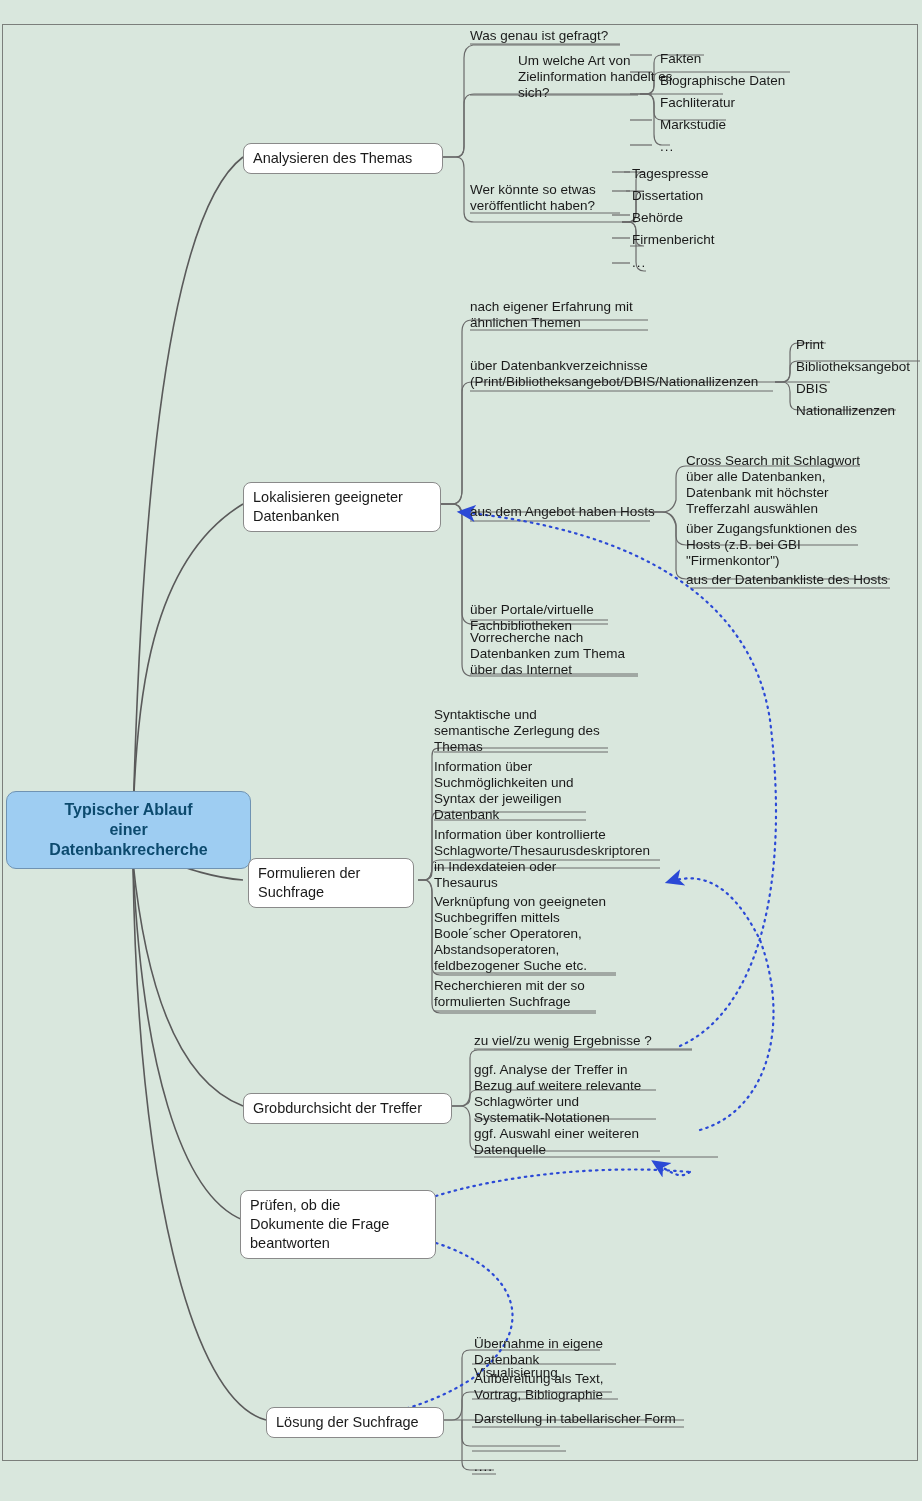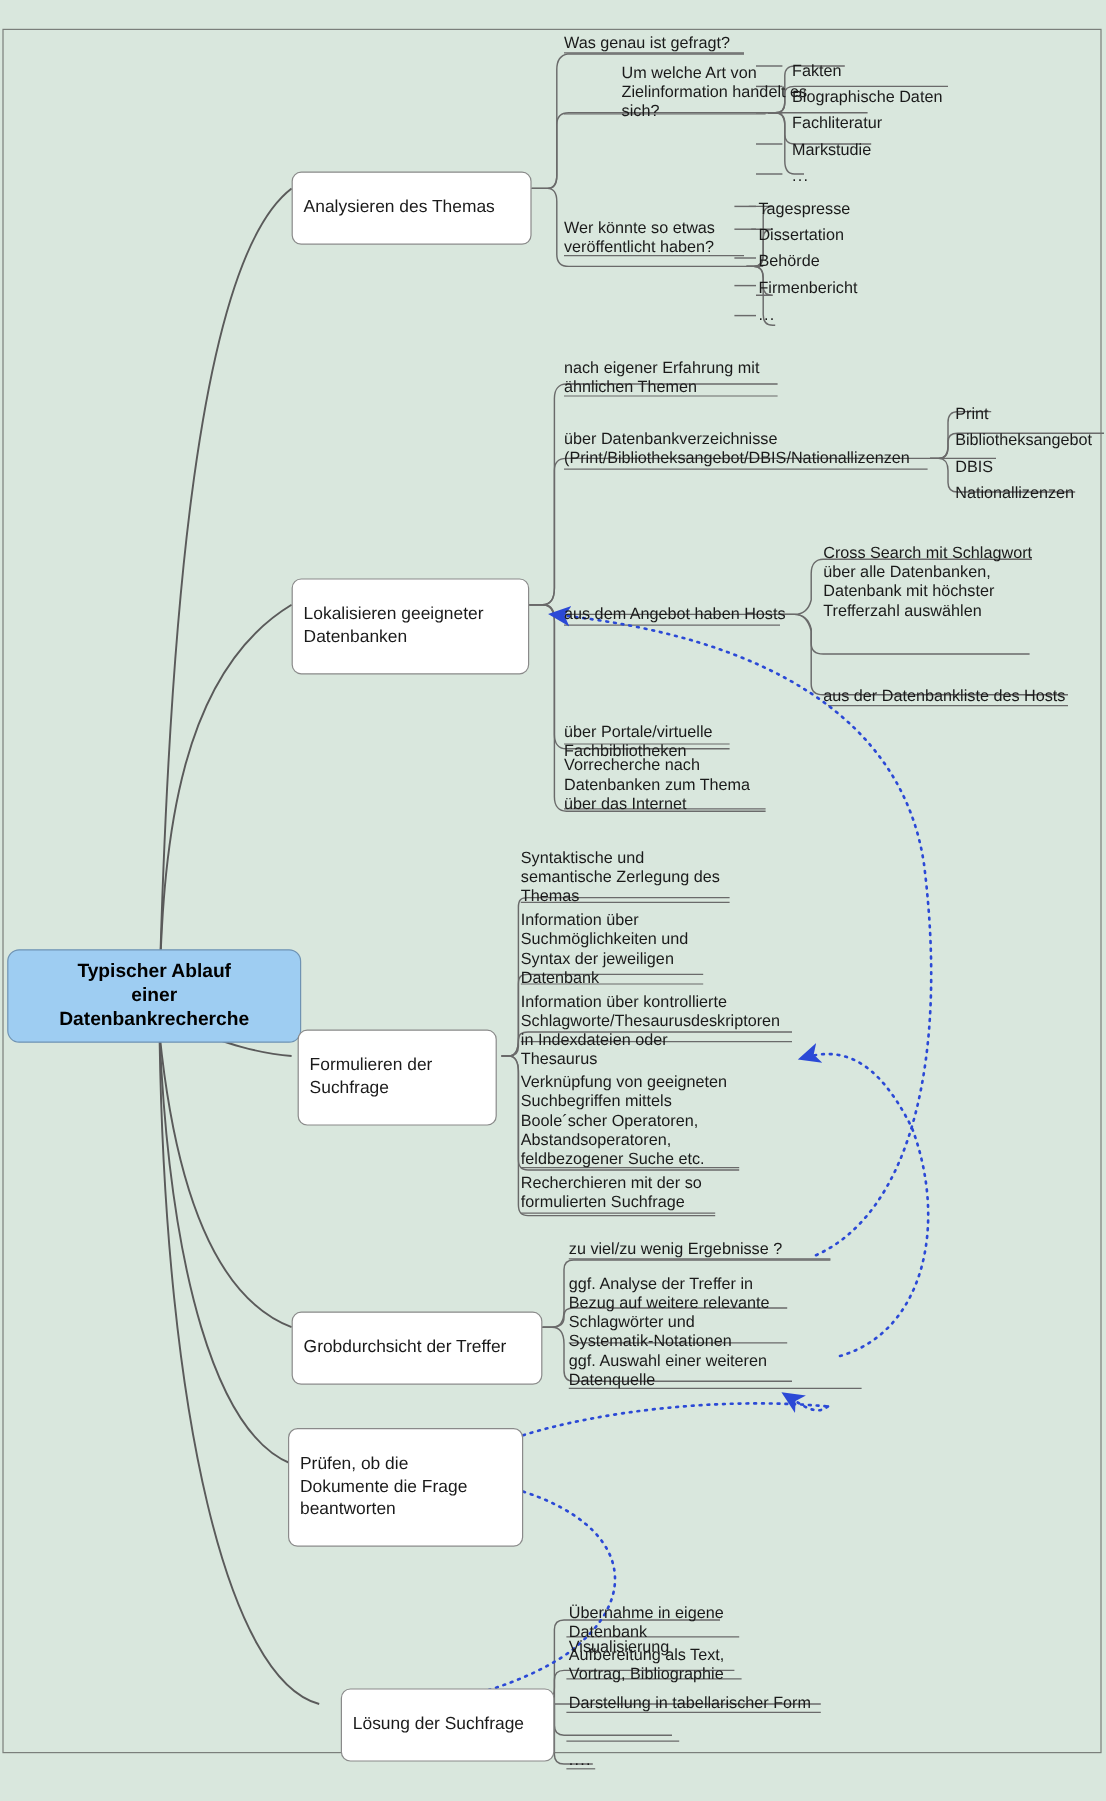--- a/index.html
+++ b/index.html
@@ -21,40 +21,40 @@
     box-sizing:border-box;
     background:#d9e7dd;
   }
 
   
   .root{
     position:absolute;
     background:#9ecdf2;
     border:1px solid #6f93b3;
     border-radius:10px;
-    color:#000000;
+    color:#0c4a6e;
     font-weight:bold;
     font-size:16px;
     line-height:20px;
     text-align:center;
     padding:8px 12px;
     box-sizing:border-box;
     white-space:pre-line;
   }
 
   
   .mainnode{
     position:absolute;
     background:#ffffff;
     border:1px solid #8a8a8a;
     border-radius:8px;
     color:#1a1a1a;
     font-size:14.5px;
     line-height:19px;
-    padding:20px 9px;
+    padding:5px 9px;
     box-sizing:border-box;
     white-space:pre-line;
   }
 
   
   .leaf{
     position:absolute;
     color:#1a1a1a;
     font-size:13.5px;
     line-height:16px;
@@ -211,21 +211,21 @@
 
   <div class="mainnode" style="left:248px;top:858px;width:166px;">Formulieren der
 Suchfrage</div>
 
   <div class="mainnode" style="left:243px;top:1093px;width:209px;">Grobdurchsicht der Treffer</div>
 
   <div class="mainnode" style="left:240px;top:1190px;width:196px;">Prüfen, ob die
 Dokumente die Frage
 beantworten</div>
 
-  <div class="mainnode" style="left:266px;top:1407px;width:178px;margin-left:18px;">Lösung der Suchfrage</div>
+  <div class="mainnode" style="left:266px;top:1407px;width:178px;">Lösung der Suchfrage</div>
 
   <div class="leaf s2" style="left:470px;top:28px;width:220px;">Was genau ist gefragt?</div>
 
   <div class="leaf s2" style="left:470px;top:53px;width:180px;margin-left:48px;">Um welche Art von
 Zielinformation handelt es
 sich?</div>
 
   <div class="leaf s2" style="left:470px;top:182px;width:180px;">Wer könnte so etwas
 veröffentlicht haben?</div>
 
@@ -258,20 +258,23 @@
 
   <div class="leaf s3" style="left:796px;top:337px;width:120px;">Print</div>
   <div class="leaf s3" style="left:796px;top:359px;width:130px;">Bibliotheksangebot</div>
   <div class="leaf s3" style="left:796px;top:381px;width:120px;">DBIS</div>
   <div class="leaf s3" style="left:796px;top:403px;width:130px;">Nationallizenzen</div>
 
   <div class="leaf s3" style="left:686px;top:453px;width:200px;">Cross Search mit Schlagwort
 über alle Datenbanken,
 Datenbank mit höchster
 Trefferzahl auswählen</div>
+  <div class="leaf s3" style="left:686px;top:521px;width:200px;">über Zugangsfunktionen des
+Hosts (z.B. bei GBI
+"Firmenkontor")</div>
   <div class="leaf s3" style="left:686px;top:572px;width:230px;">aus der Datenbankliste des Hosts</div>
 
   <div class="leaf s2" style="left:434px;top:707px;width:200px;">Syntaktische und
 semantische Zerlegung des
 Themas</div>
   <div class="leaf s2" style="left:434px;top:759px;width:200px;">Information über
 Suchmöglichkeiten und
 Syntax der jeweiligen
 Datenbank</div>
   <div class="leaf s2" style="left:434px;top:827px;width:240px;">Information über kontrollierte

